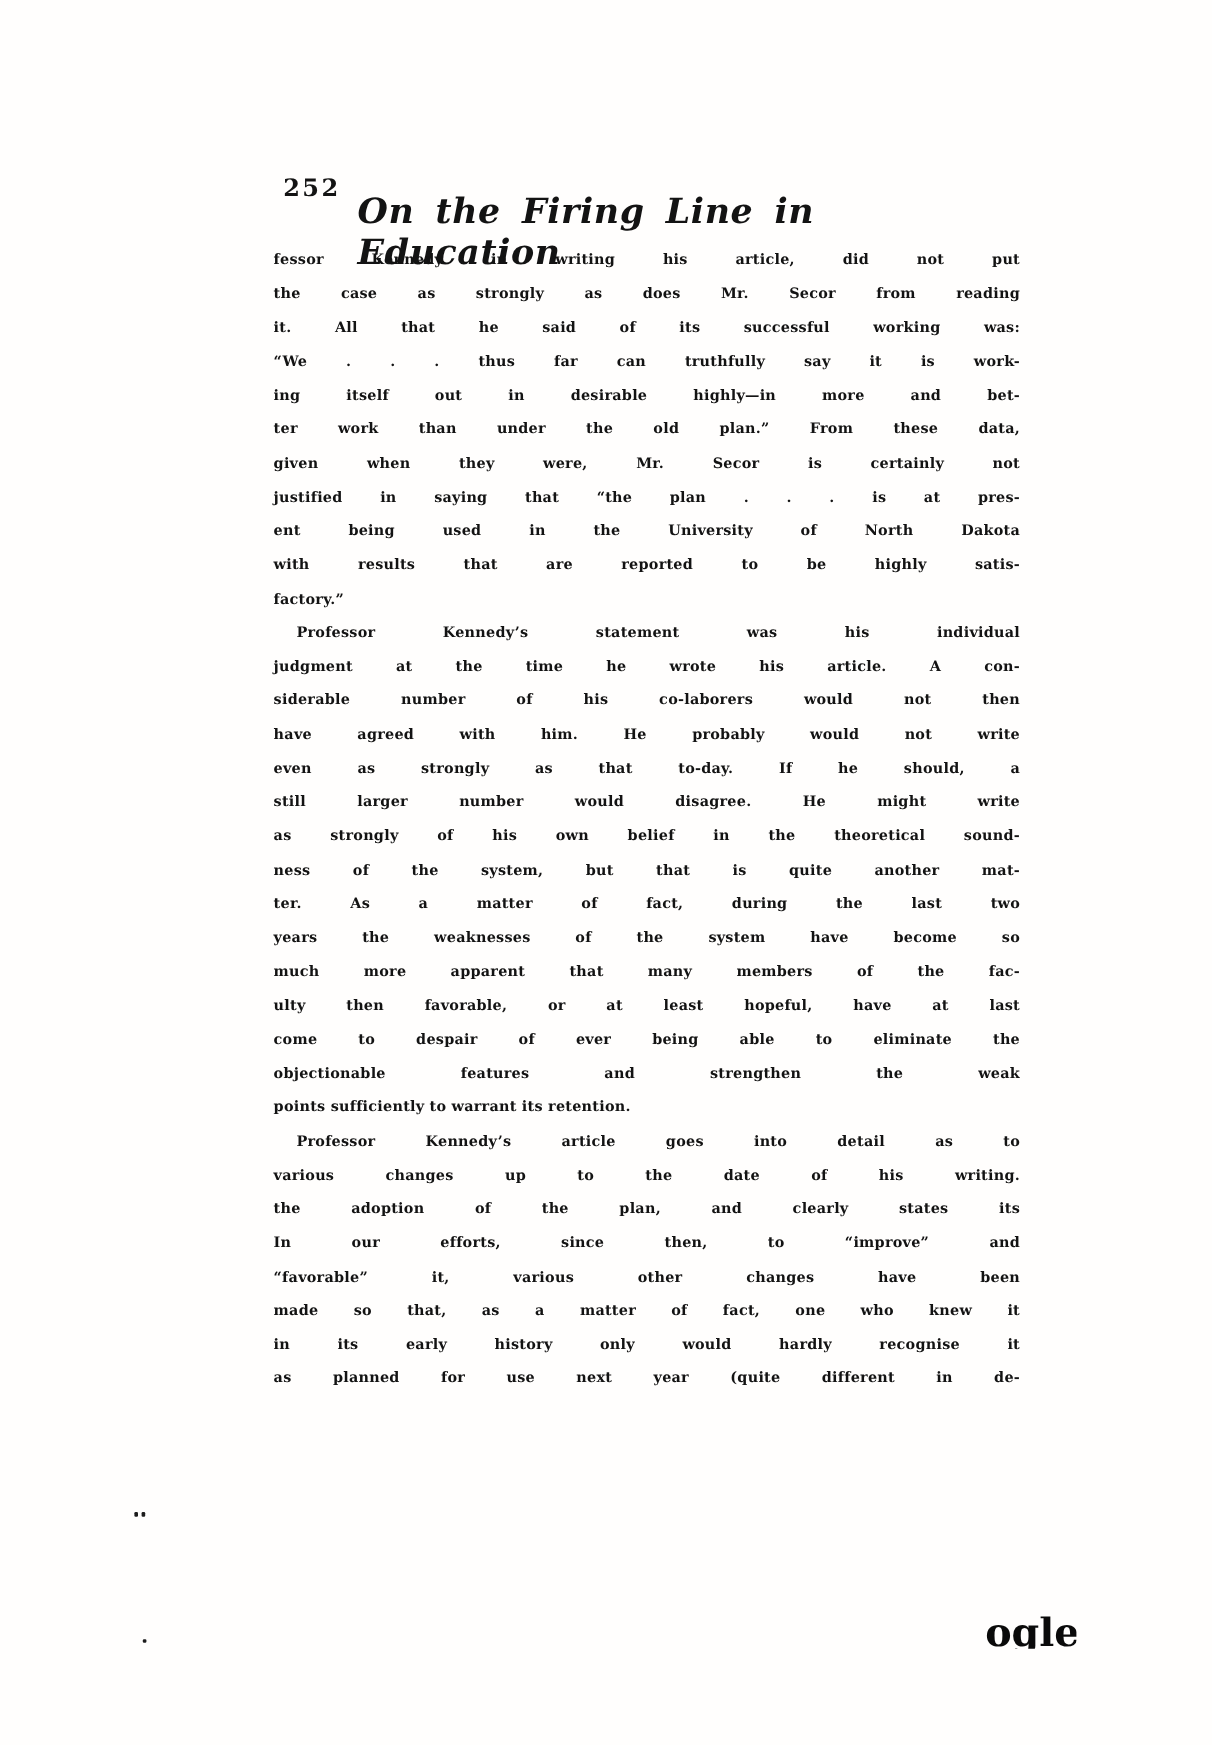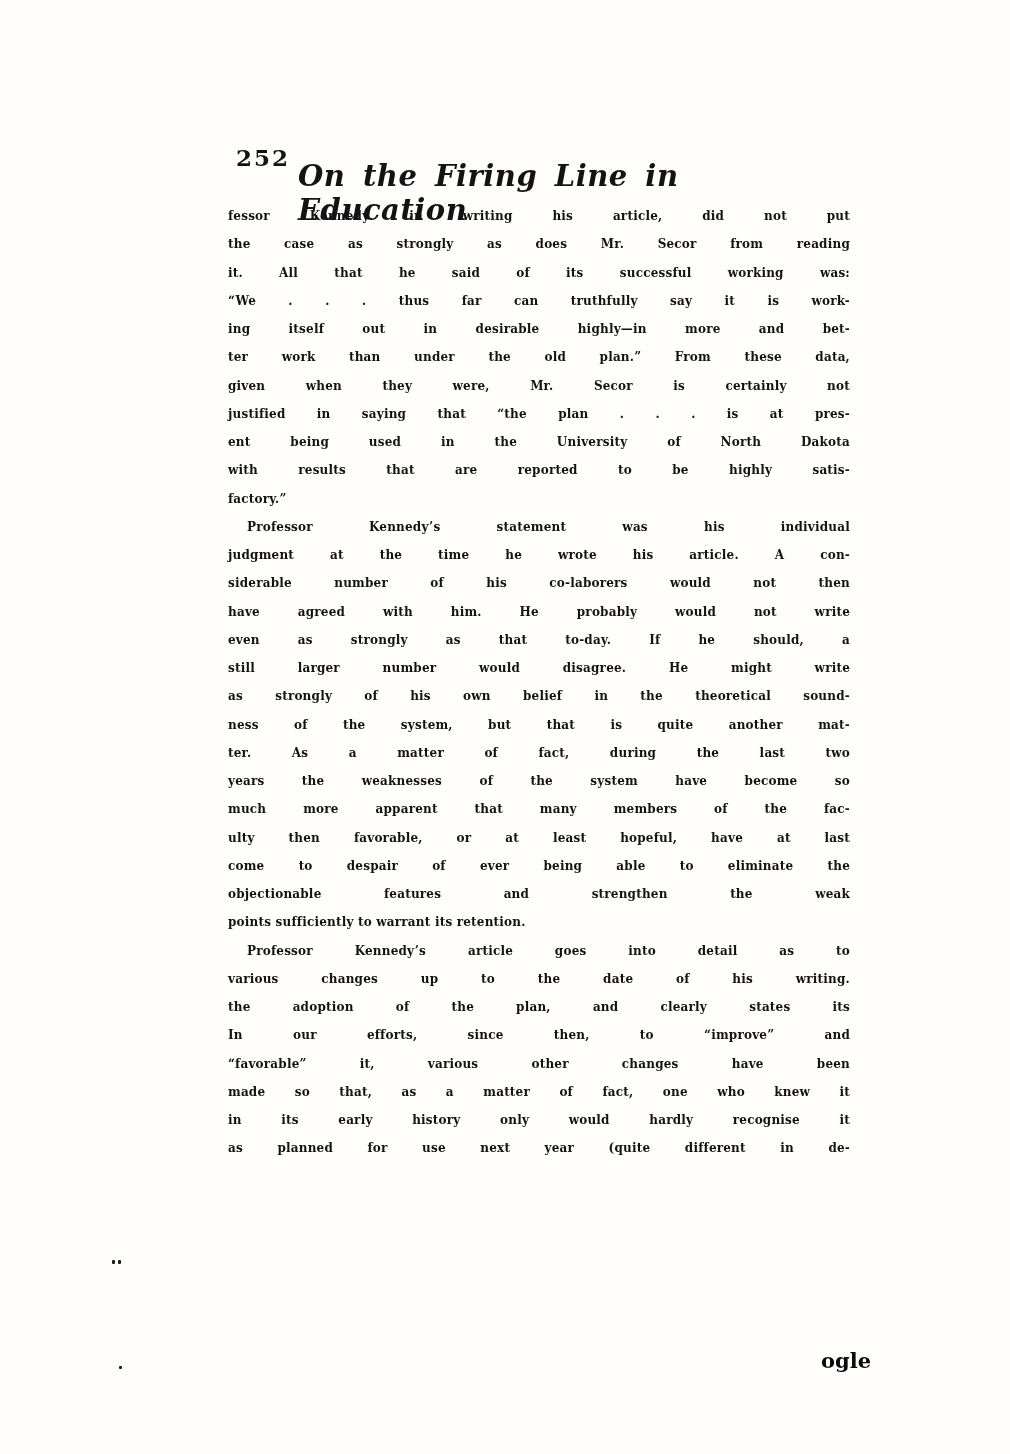--- a/index.html
+++ b/index.html
@@ -11,21 +11,21 @@
     color:#131313;
     overflow:hidden;
   }
   .page { position:absolute; inset:0; background:#fffefd; }
 
   .header {
     position:absolute; left:228px; top:143px; width:622px; height:32px;
   }
   .page-number {
     position:absolute; left:8px; top:1px;
-    font-size:23px; font-weight:bold; letter-spacing:2px;
+    font-size:20px; font-weight:bold; letter-spacing:2px;
   }
   .running-title {
     position:absolute; left:70px; right:0; top:16px;
     font-size:29px; font-weight:bold; font-style:italic;
     word-spacing:7px; letter-spacing:0.5px;
   }
 
   .body-text {
     position:absolute; left:228px; top:202px; width:622px;
     font-size:12px; font-weight:bold;
@@ -40,21 +40,21 @@
   .line.flush { text-align-last:left; }
   .line.indent { text-indent:19px; }
 
   .watermark {
     position:absolute; left:821px; top:1347px;
     width:76px; height:27px; overflow:hidden;
   }
   .watermark span {
     display:block;
     font-family:"DejaVu Serif", serif;
-    font-size:21px; font-weight:bold; line-height:33px;
+    font-size:33px; font-weight:bold; line-height:33px;
     margin-top:-3px;
     color:#0a0a0a;
   }
 
   .speck { position:absolute; background:#1c1c1c; border-radius:1px; }
   .speck.s1 { left:112px; top:1260px; width:3px; height:4px; }
   .speck.s2 { left:118px; top:1260px; width:3px; height:4px; }
   .speck.s3 { left:119px; top:1366px; width:3px; height:3px; }
 </style>
 </head>

